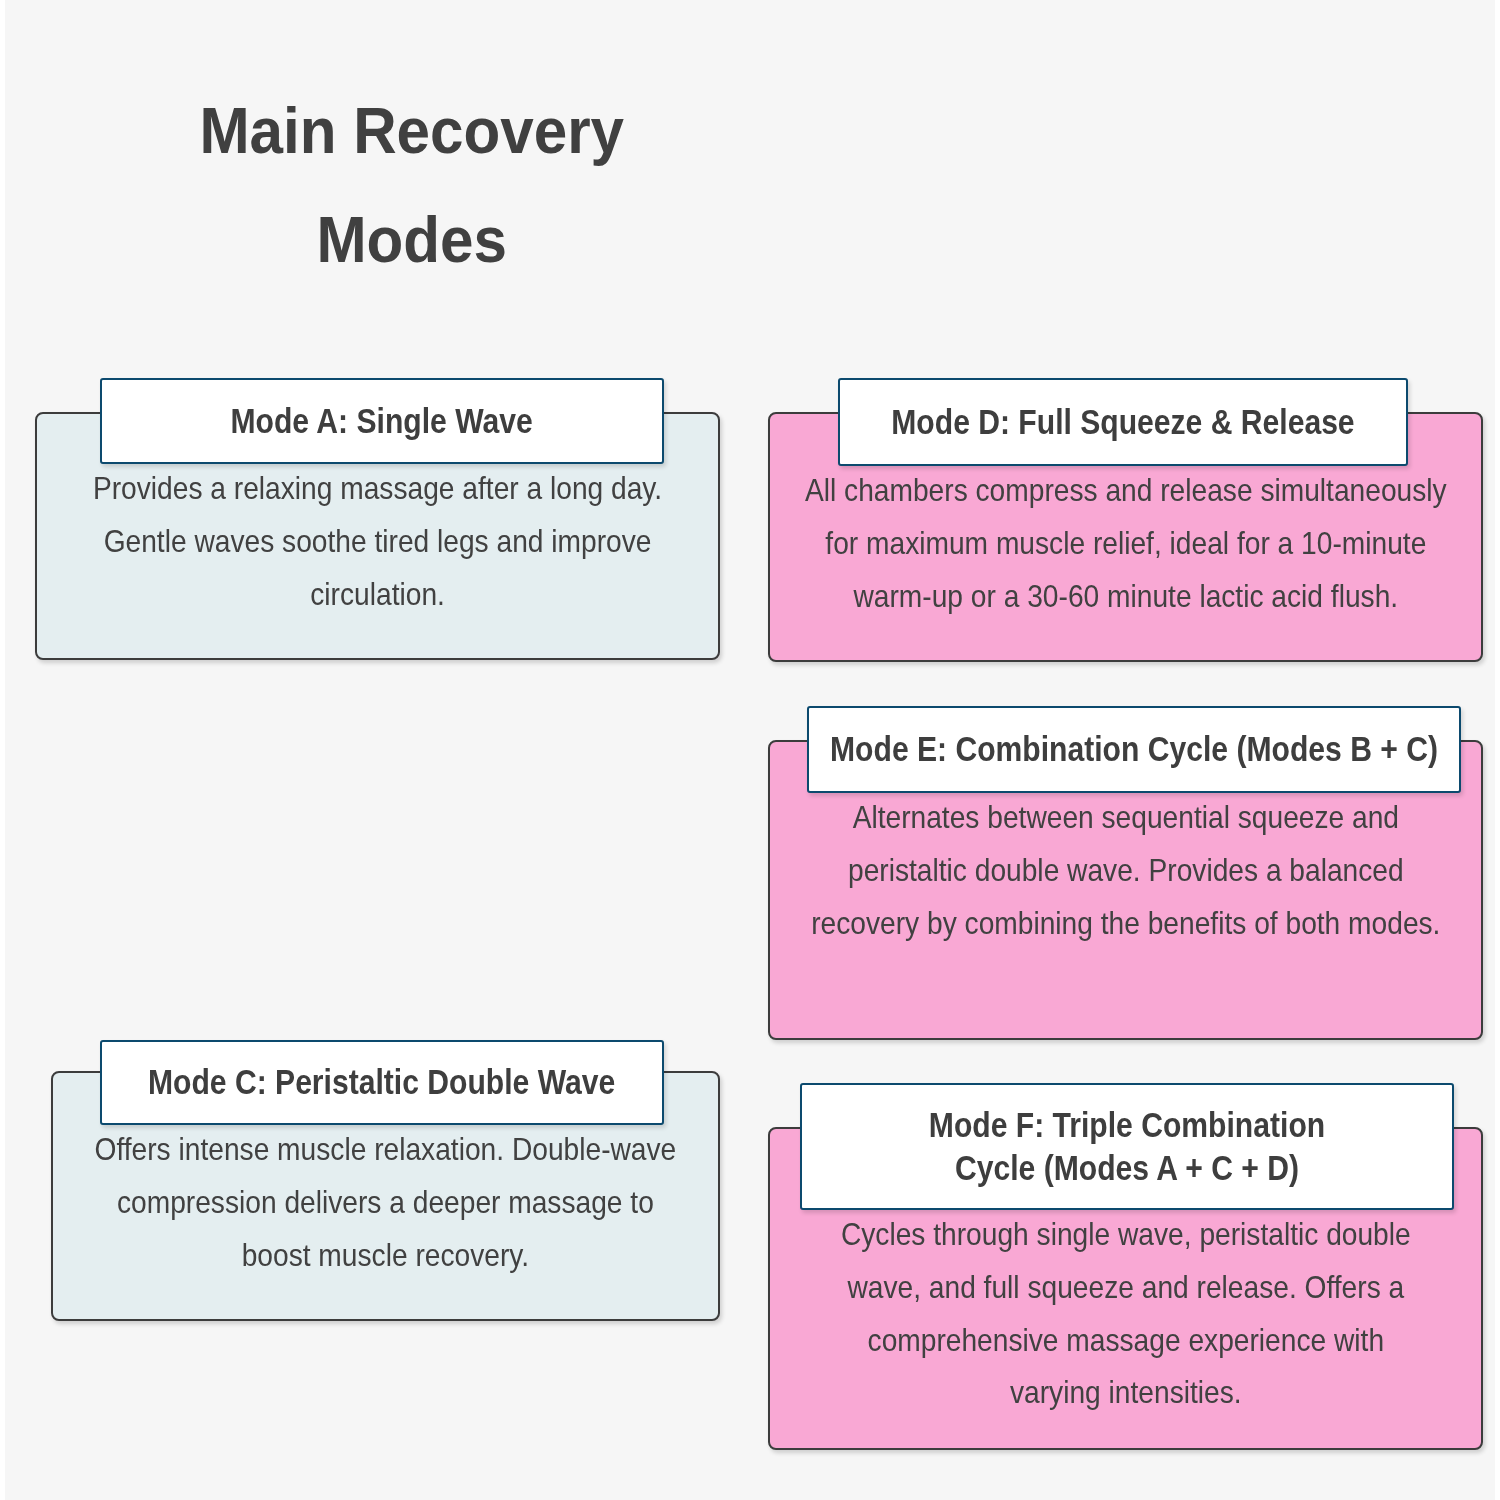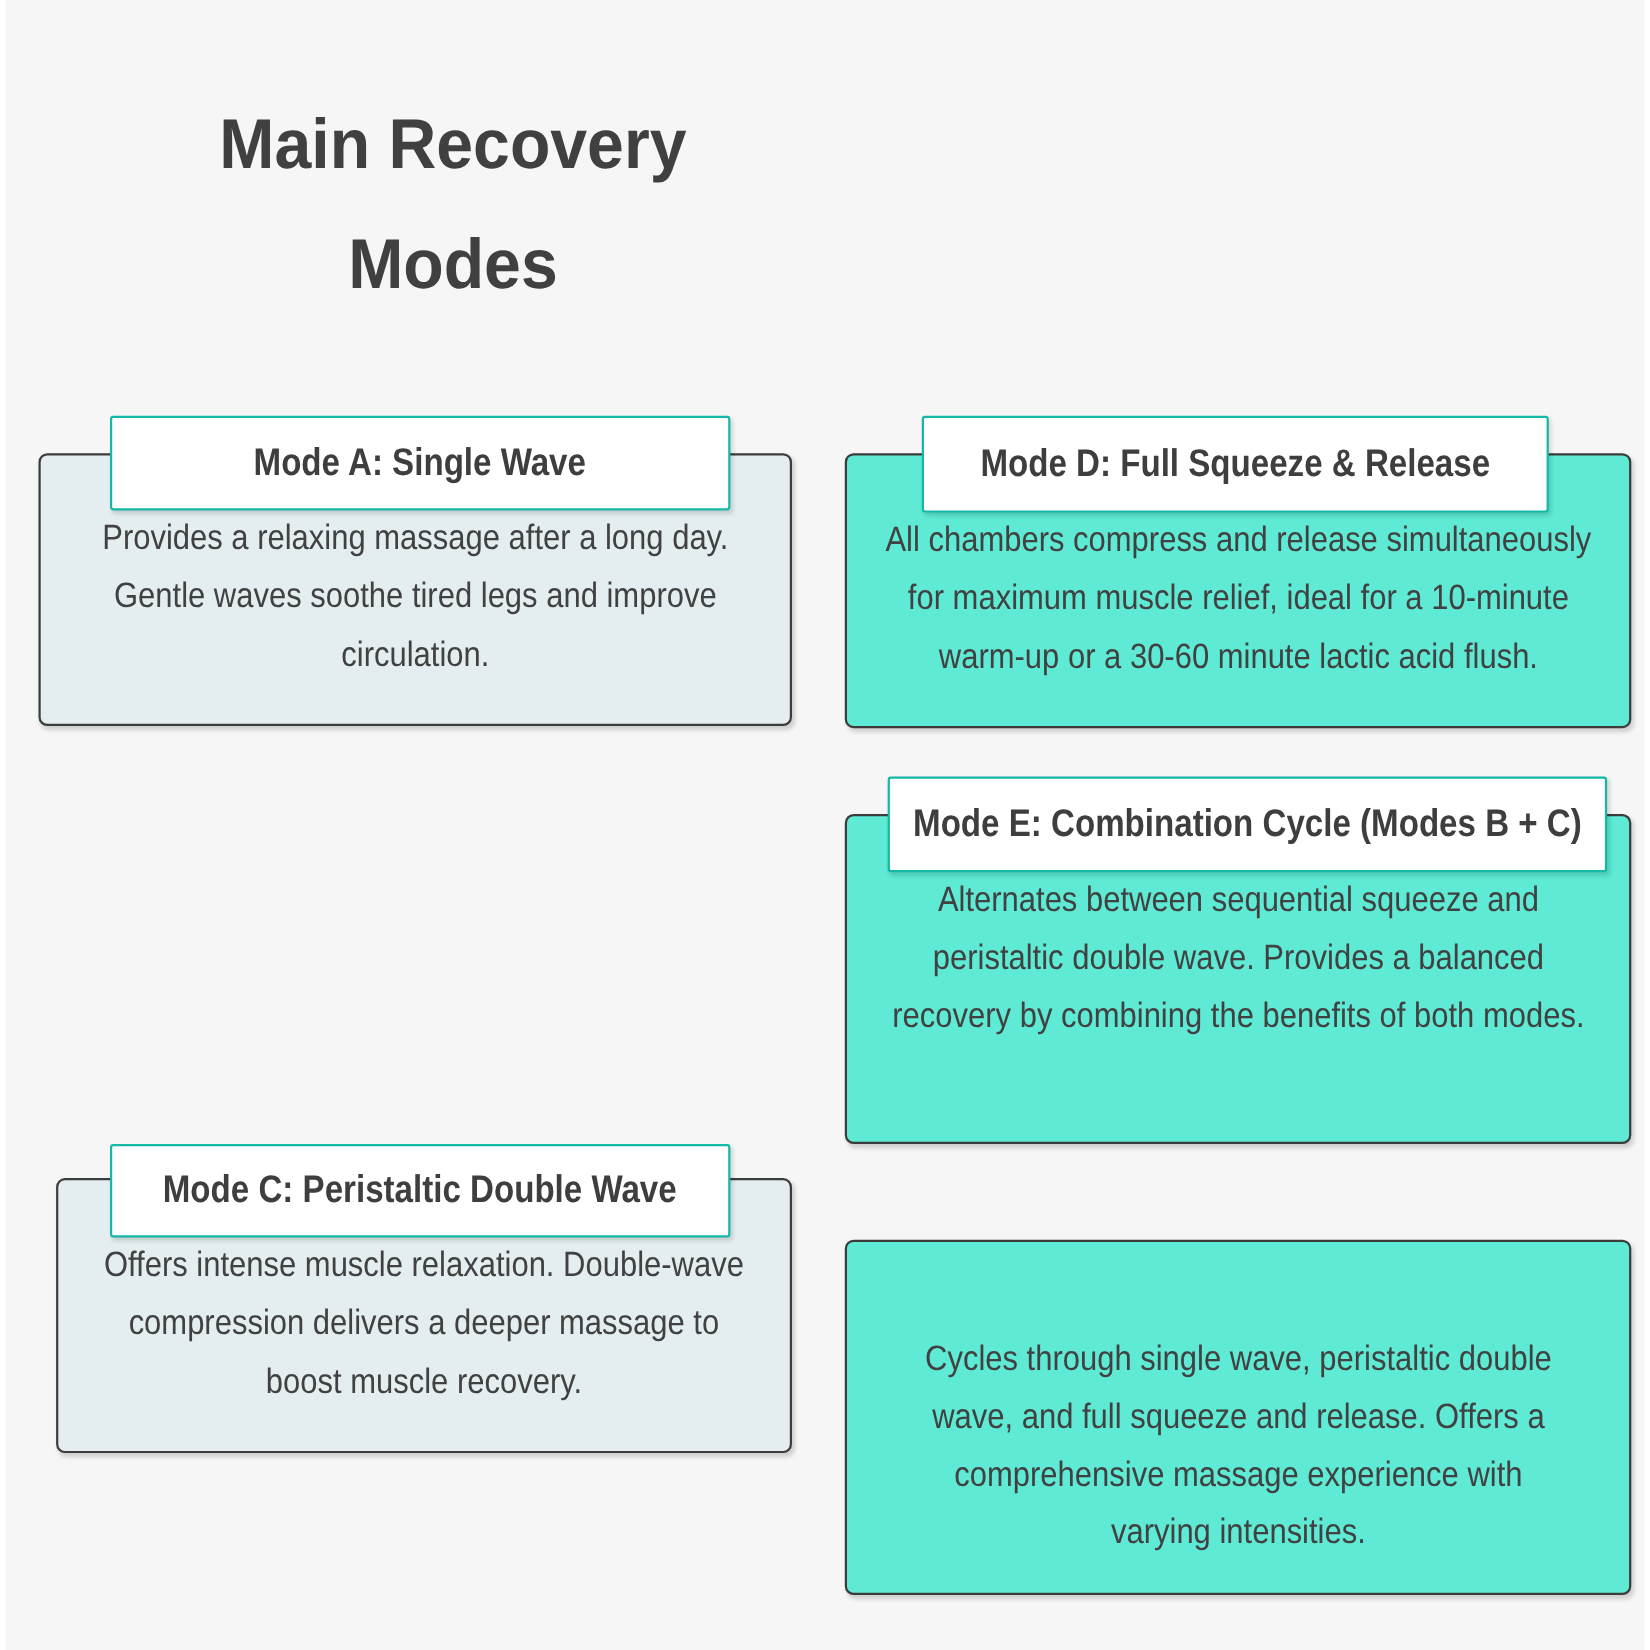--- a/index.html
+++ b/index.html
@@ -44,26 +44,26 @@
     position: absolute;
     inset: 0;
     border: 2px solid #3c3c3c;
     border-radius: 8px;
     box-shadow: 2px 3px 4px rgba(0,0,0,0.16);
     display: flex;
     flex-direction: column;
     align-items: center;
   }
   .card.tint  .card-body { background: #e4eef0; }
-  .card.plain .card-body { background: #5eead4; }
+  .card.plain .card-body { background: #f9a8d4; }
 
   .card-header {
     position: absolute;
     background: #ffffff;
-    border: 2px solid #14b8a6;
+    border: 2px solid #0c4a6e;
     border-radius: 3px;
     box-shadow: 2px 3px 4px rgba(0,0,0,0.14);
     z-index: 2;
     display: flex;
     flex-direction: column;
     justify-content: center;
     align-items: center;
   }
   .header-text {
     flex: none;
@@ -164,20 +164,24 @@
       <div class="header-text">Mode E: Combination Cycle (Modes B + C)</div>
     </div>
     <div class="card-body">
       <div class="body-text">Alternates between sequential squeeze and
 peristaltic double wave. Provides a balanced
 recovery by combining the benefits of both modes.</div>
     </div>
   </div>
 
   <div class="card plain f">
+    <div class="card-header">
+      <div class="header-text">Mode F: Triple Combination
+Cycle (Modes A + C + D)</div>
+    </div>
     <div class="card-body">
       <div class="body-text">Cycles through single wave, peristaltic double
 wave, and full squeeze and release. Offers a
 comprehensive massage experience with
 varying intensities.</div>
     </div>
   </div>
 </div>
 
 </body></html>

